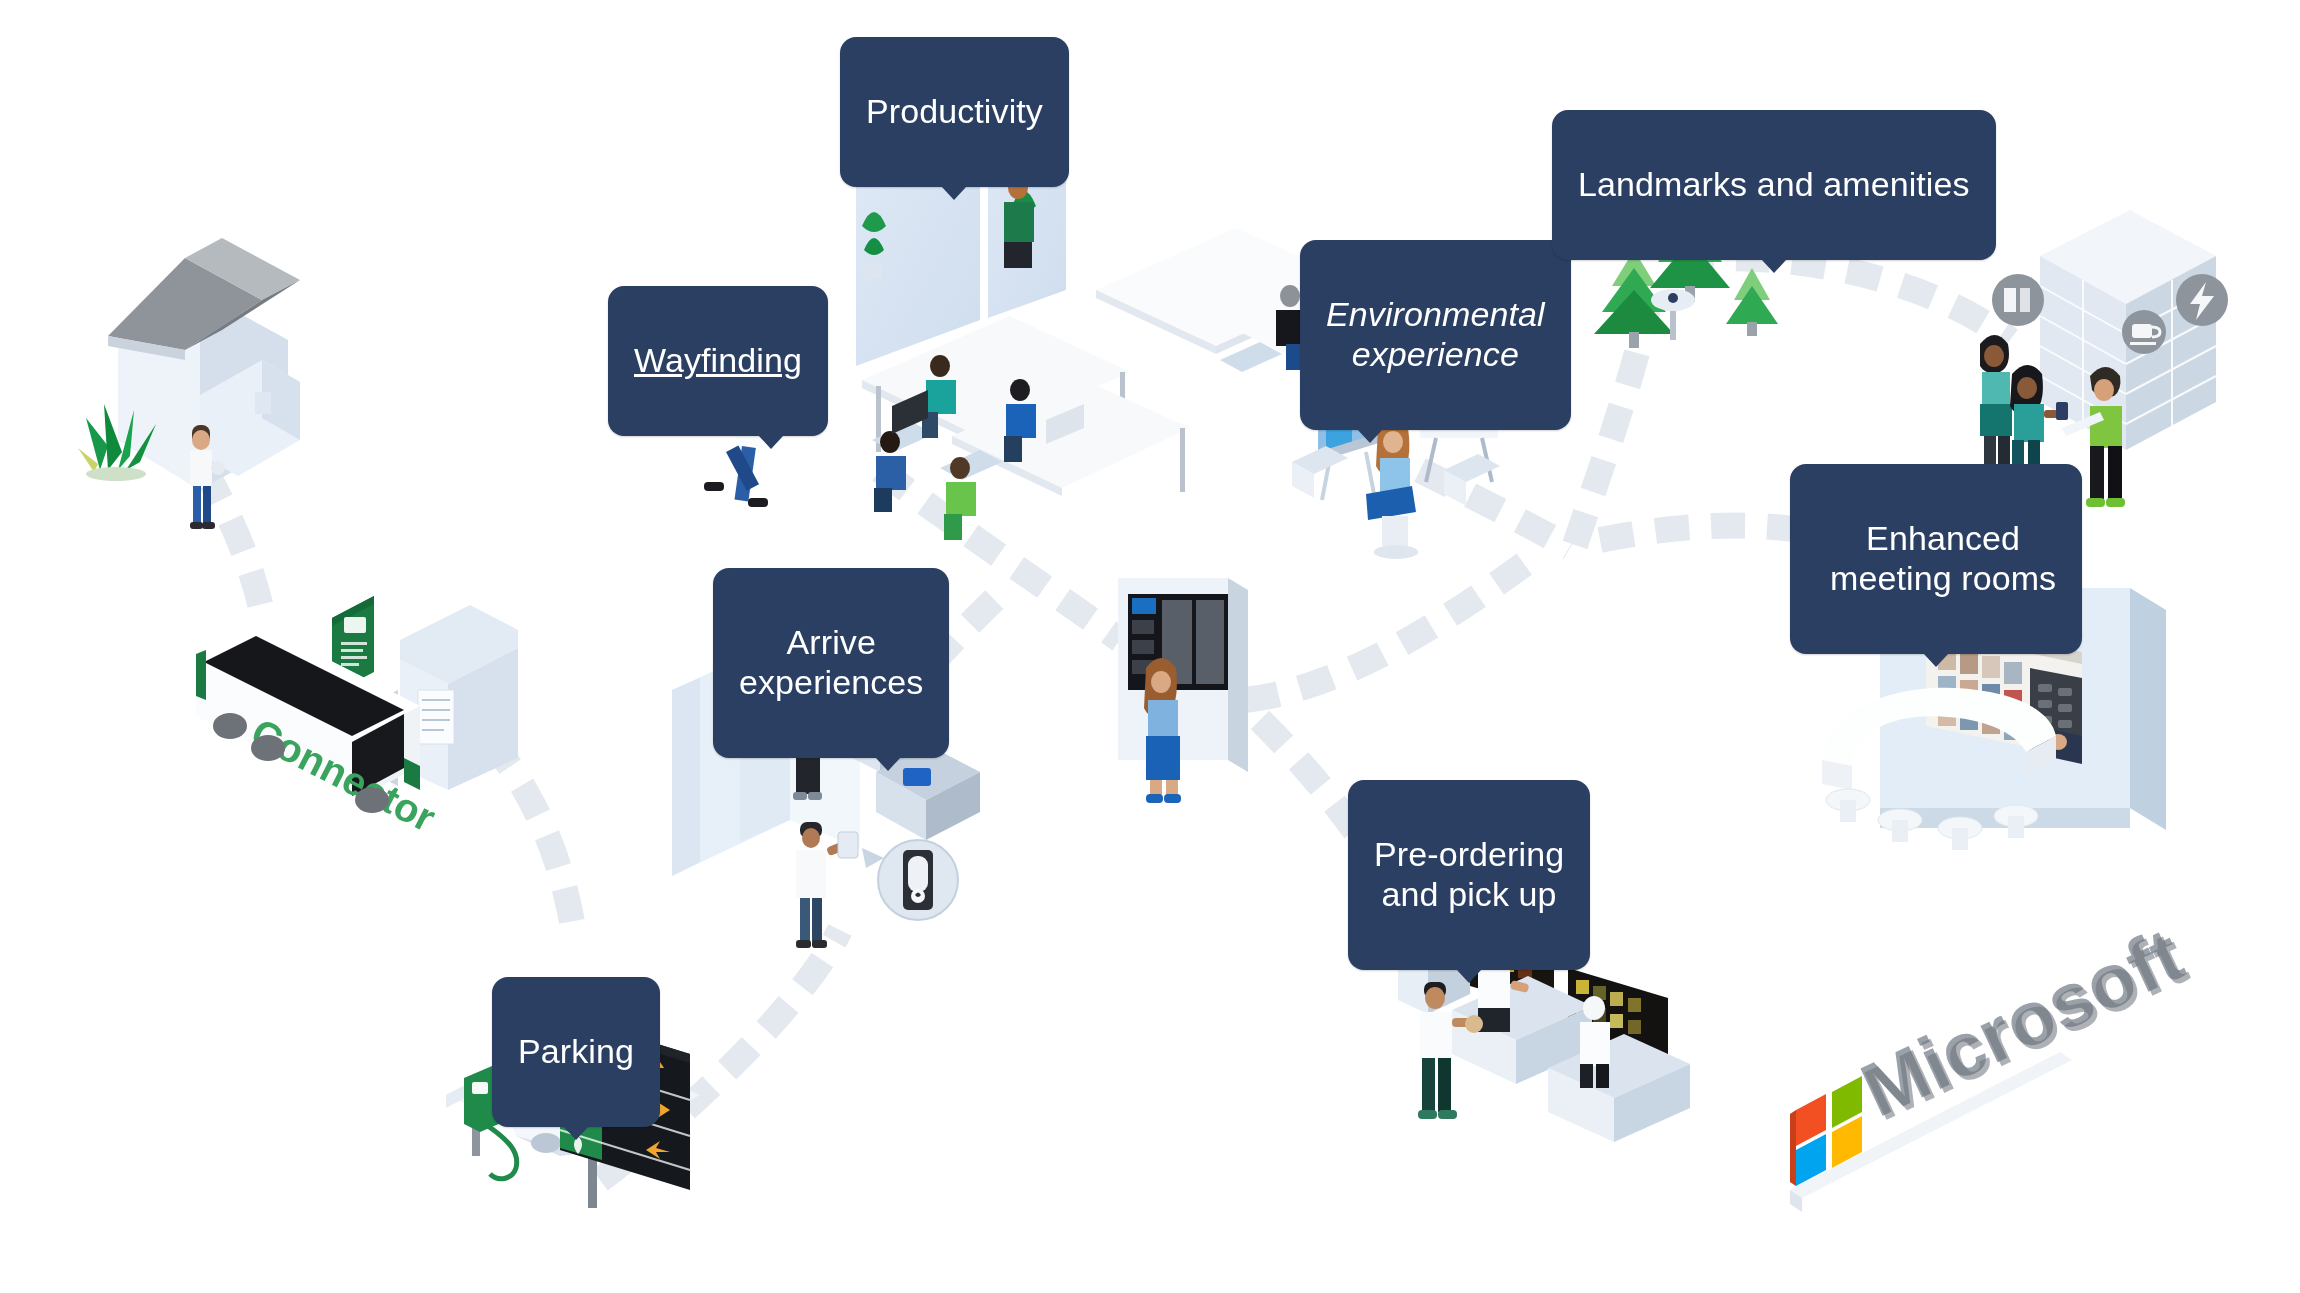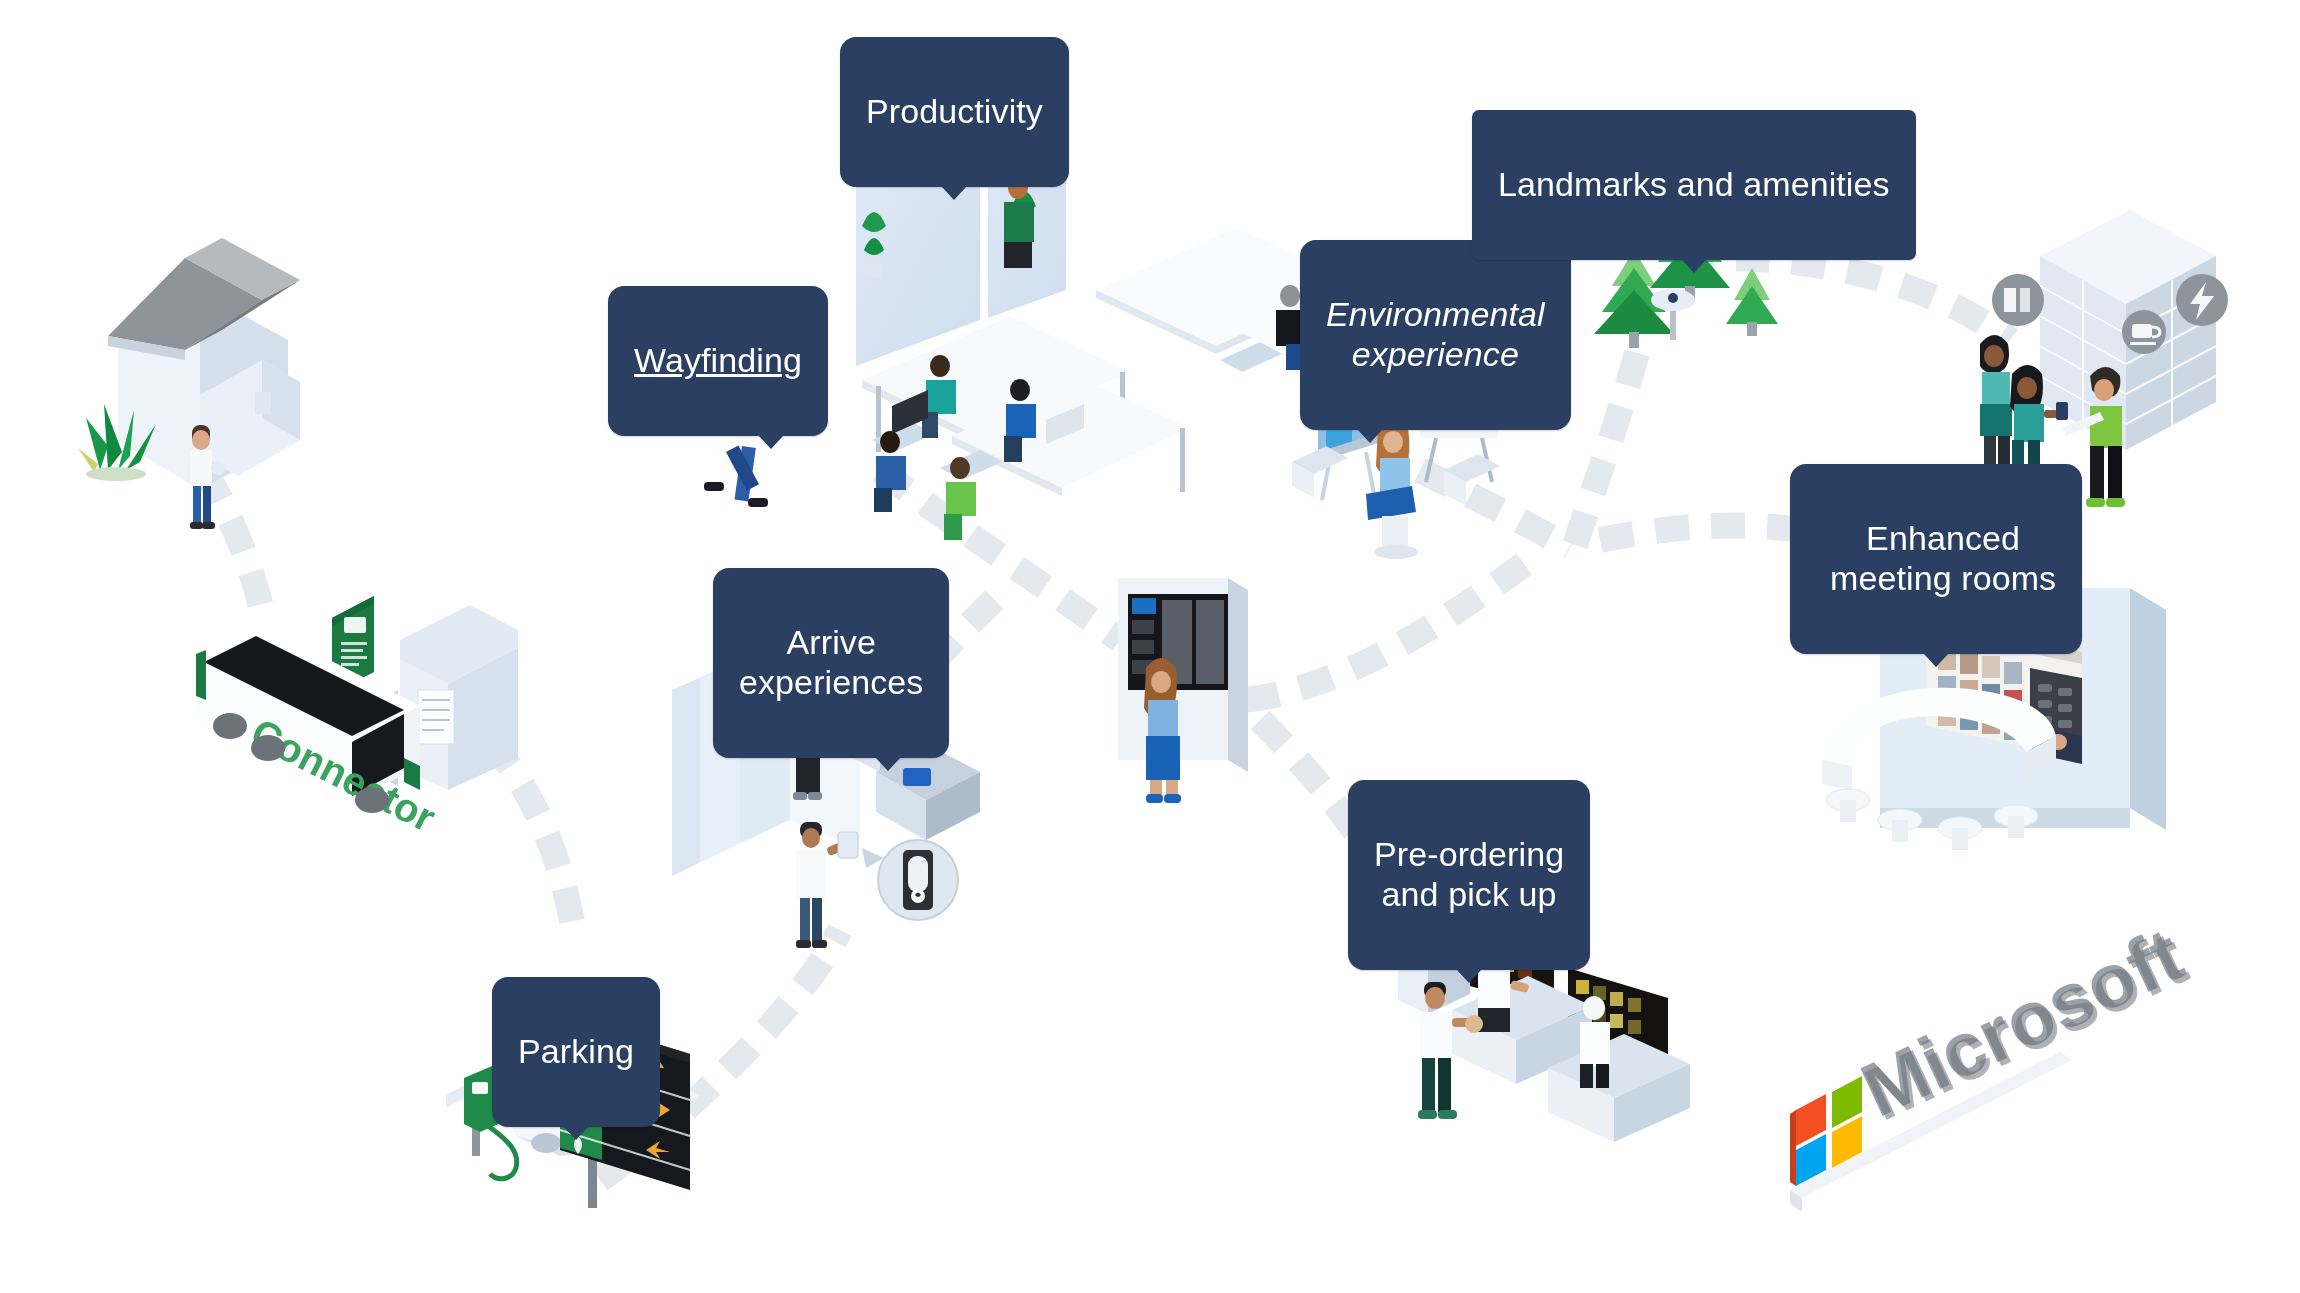--- a/index.html
+++ b/index.html
@@ -660,21 +660,21 @@
       <span>Parking</span>
       <span class="tail"></span>
     </div>
 
     <div class="pill tail-l" id="pill-environmental" style="left:1300px;top:240px;font-style:italic;">
       <span>Environmental
 experience</span>
       <span class="tail"></span>
     </div>
 
-    <div class="pill" id="pill-landmarks" style="left:1472px;top:110px;border-radius:7px;">
+    <div class="pill" id="pill-landmarks" style="left:1552px;top:110px;">
       <span>Landmarks and amenities</span>
       <span class="tail"></span>
     </div>
 
     <div class="pill" id="pill-meeting" style="left:1790px;top:464px;padding-left:40px;">
       <span>Enhanced
 meeting rooms</span>
       <span class="tail"></span>
     </div>
 

